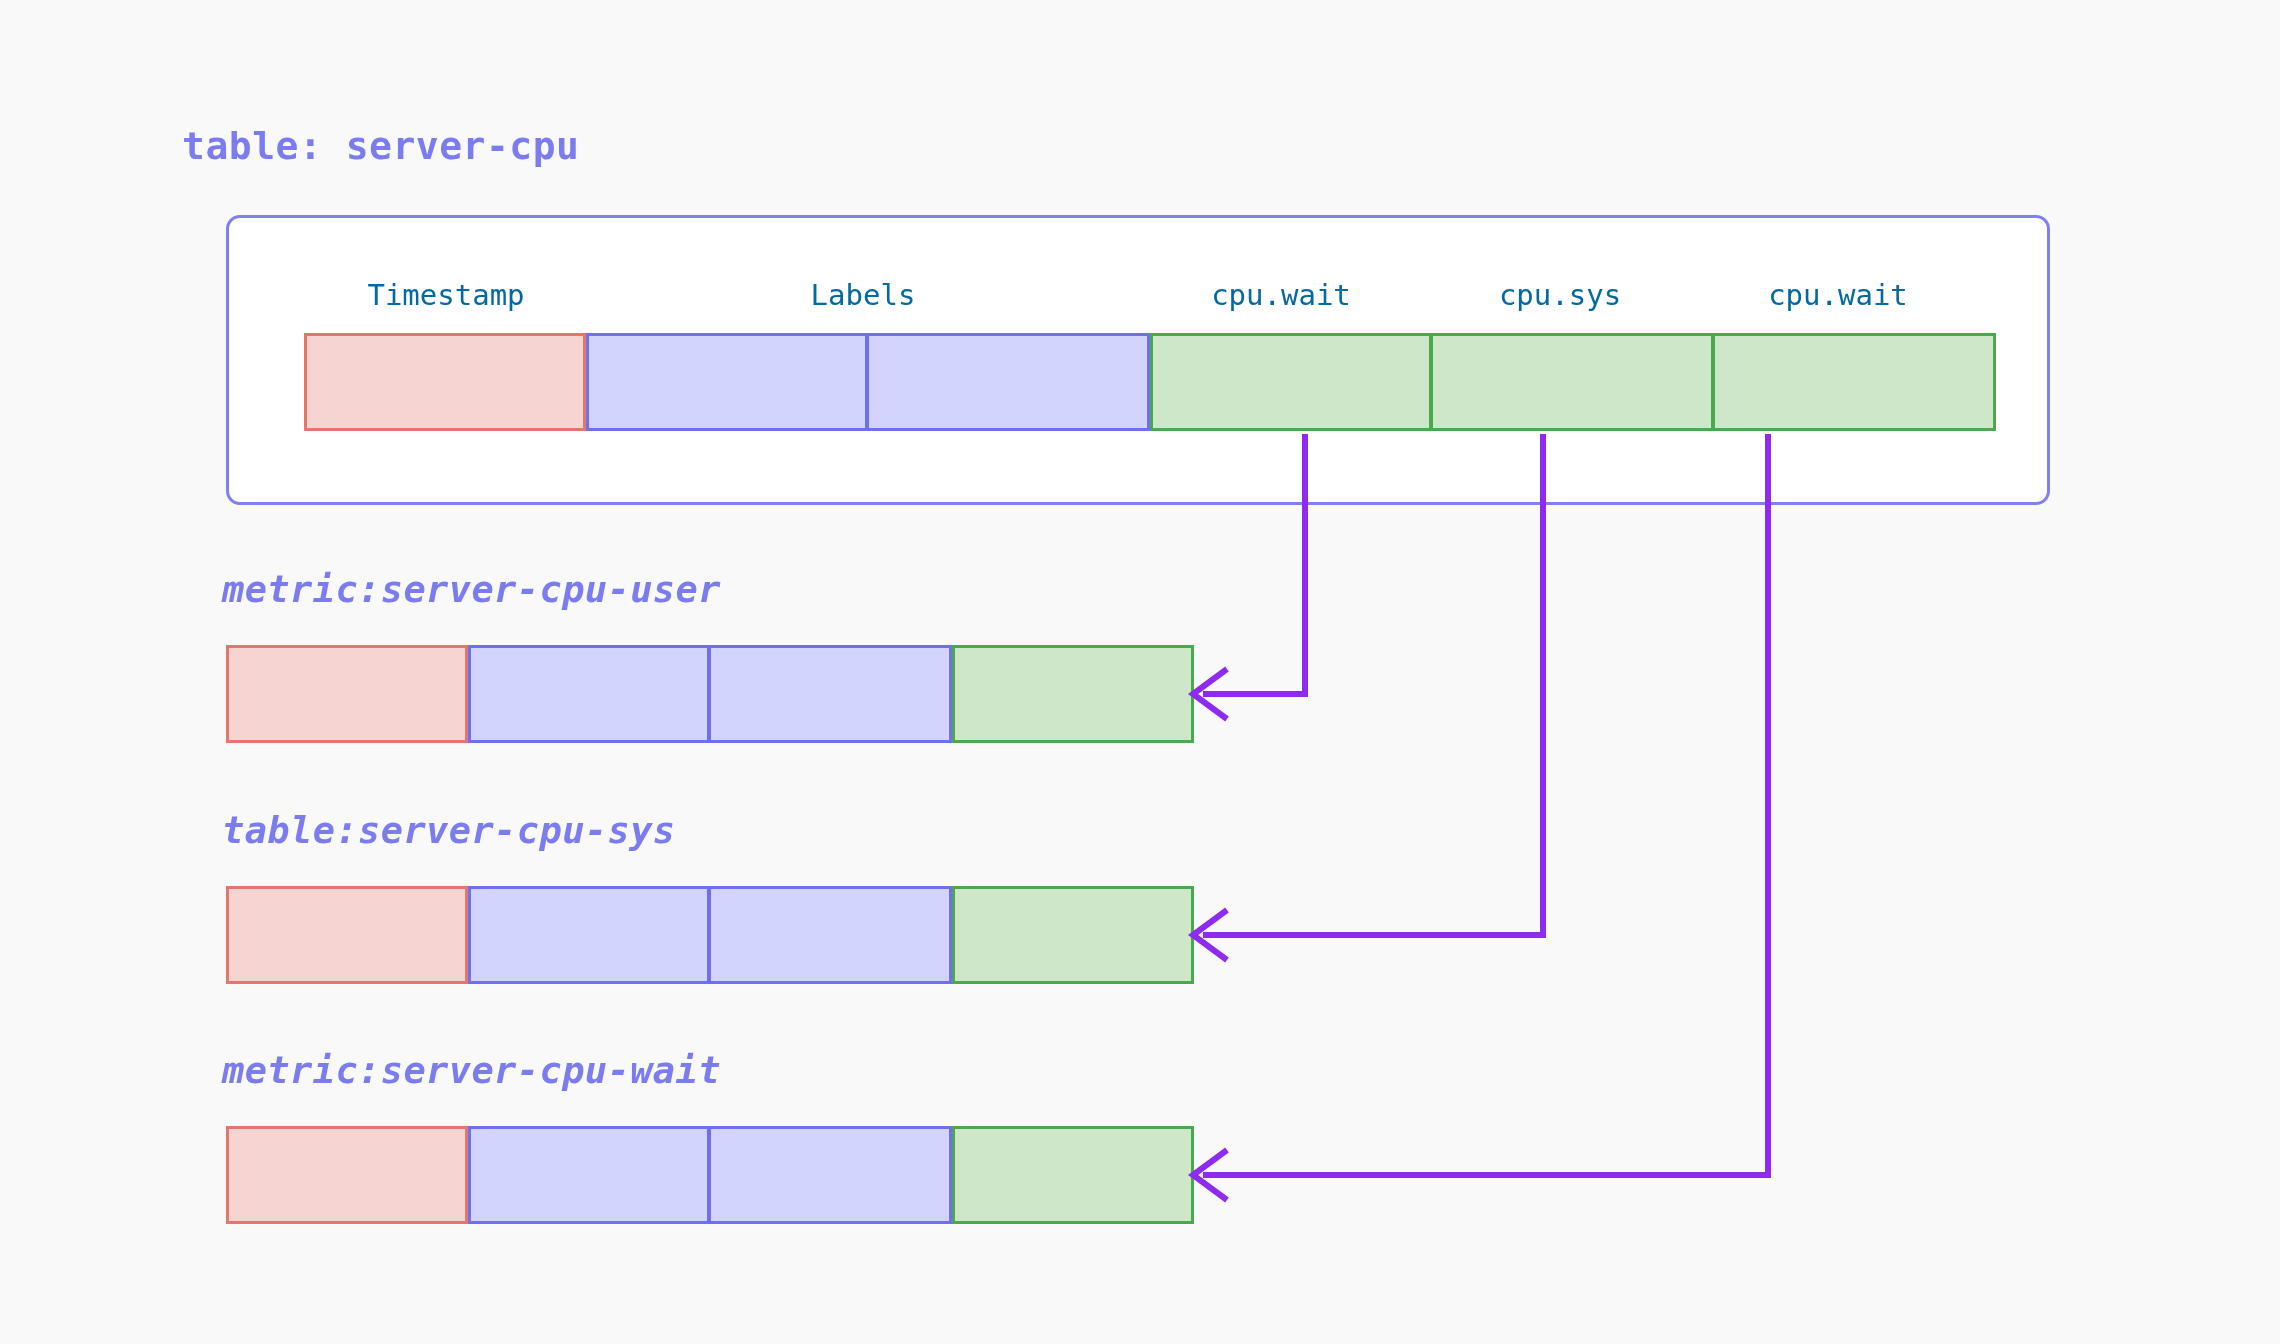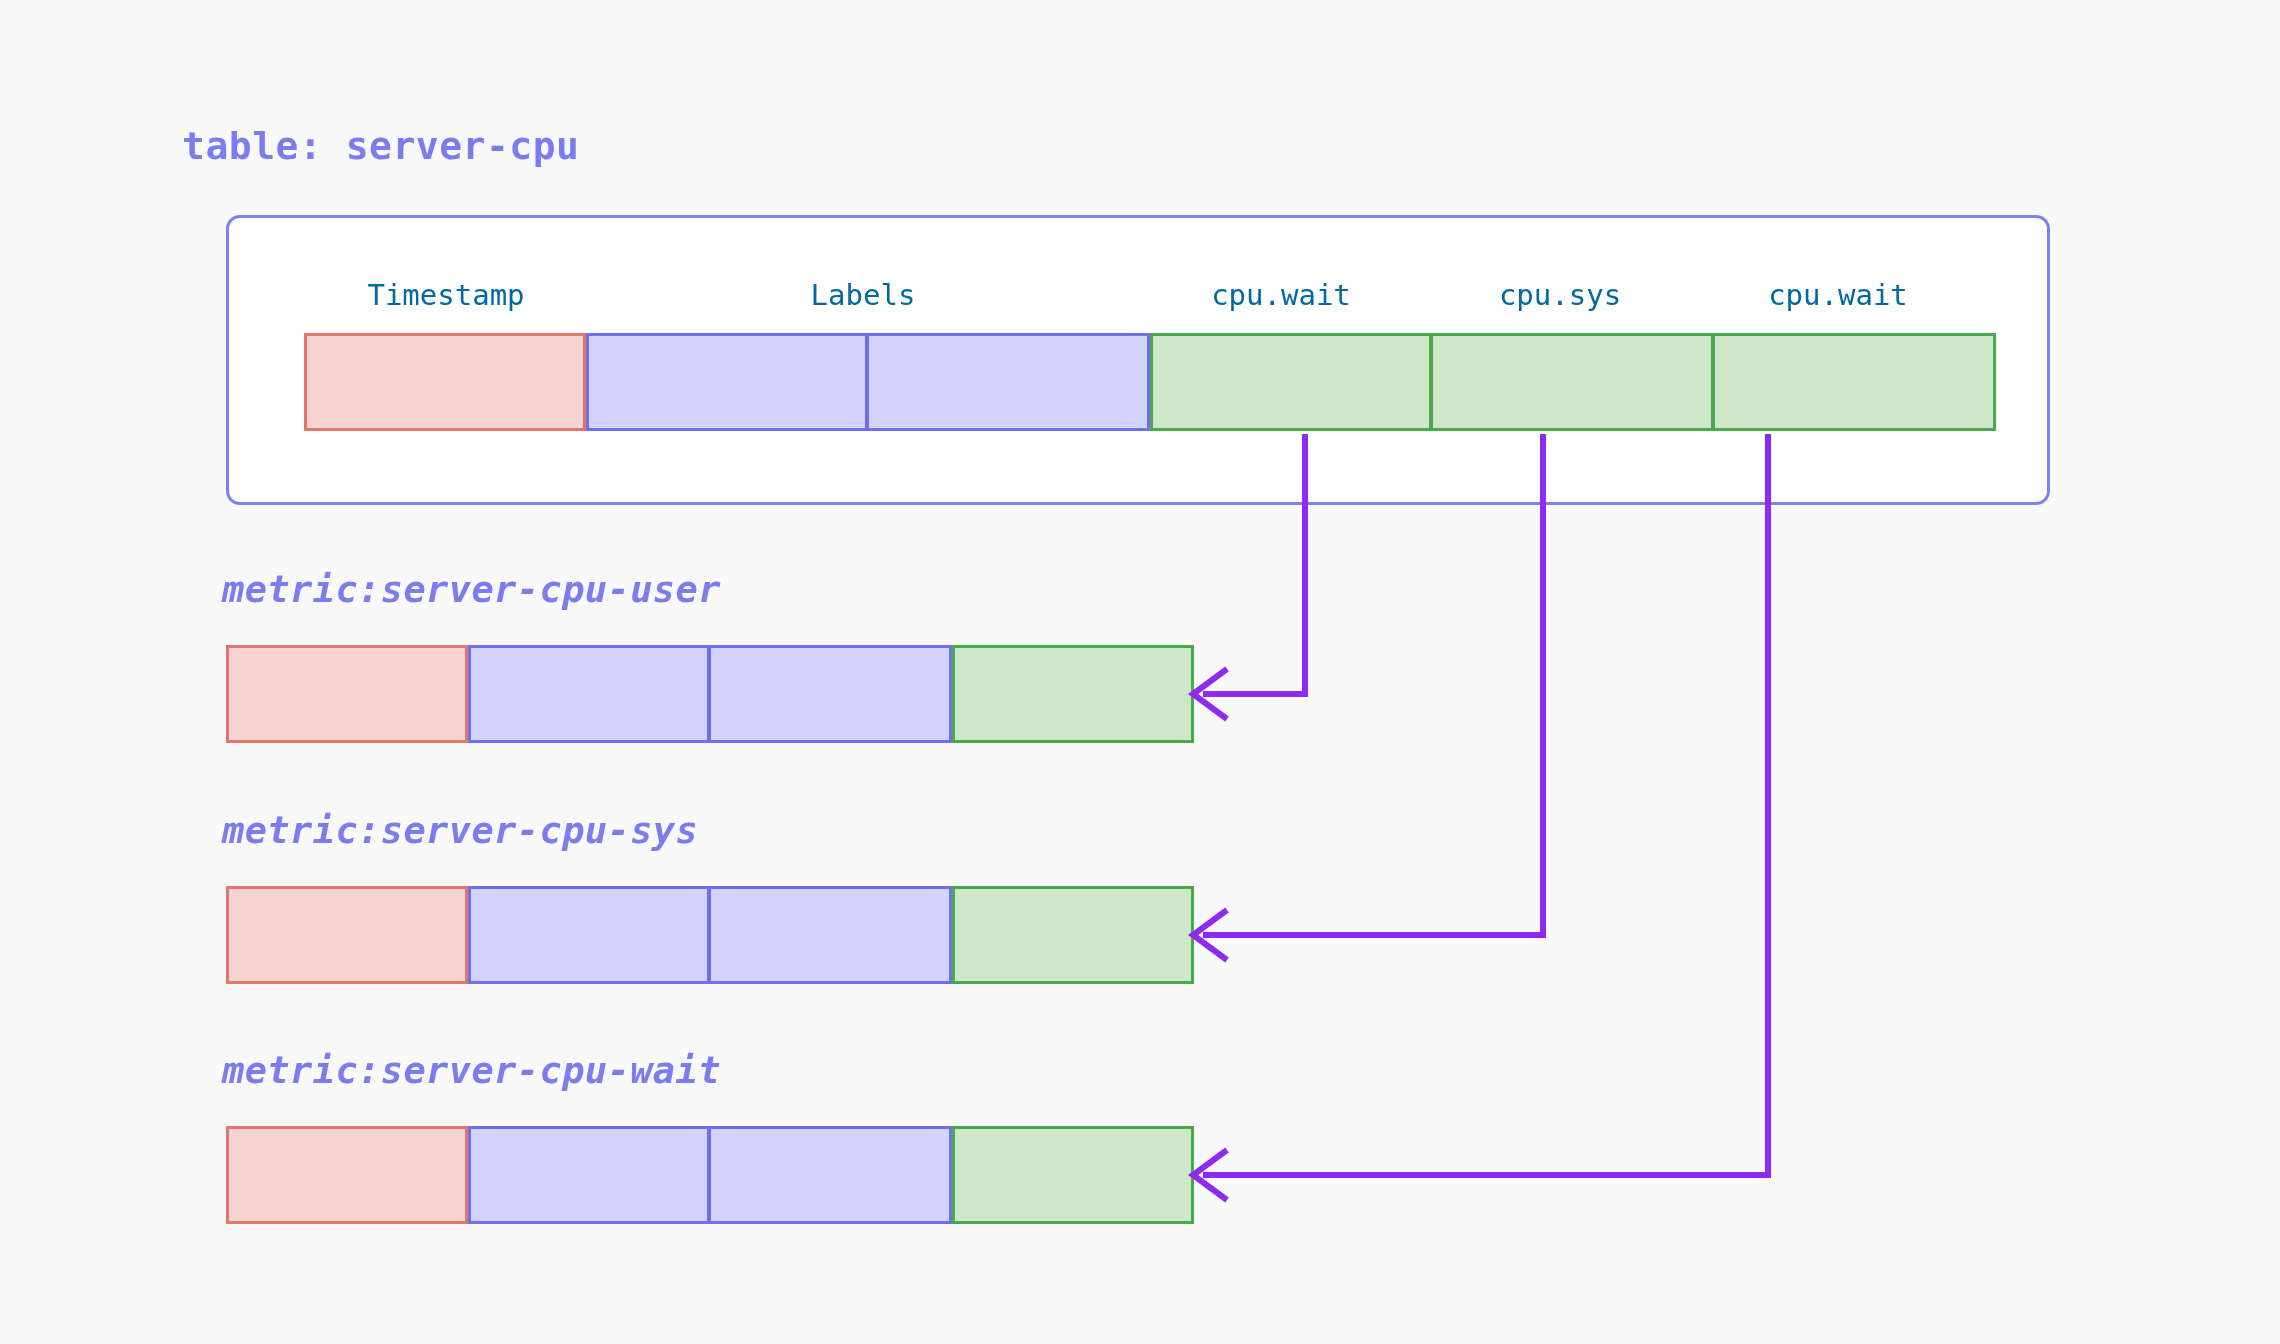--- a/index.html
+++ b/index.html
@@ -150,21 +150,21 @@
     </div>
 
   <div class="metric-title m0">metric:server-cpu-user</div>
   <div class="metric-row m0" id="metric-row-0">
       <div class="cell pink" style="width: 242px;"></div>
       <div class="cell blue first" style="width: 242px;"></div>
       <div class="cell blue" style="width: 242px;"></div>
       <div class="cell green first" style="width: 242px;"></div>
     </div>
 
-  <div class="metric-title m1">metric:server-cpu-sys</div>
+  <div class="metric-title m1">table:server-cpu-sys</div>
   <div class="metric-row m1" id="metric-row-1">
       <div class="cell pink" style="width: 242px;"></div>
       <div class="cell blue first" style="width: 242px;"></div>
       <div class="cell blue" style="width: 242px;"></div>
       <div class="cell green first" style="width: 242px;"></div>
     </div>
 
   <div class="metric-title m2">metric:server-cpu-wait</div>
   <div class="metric-row m2" id="metric-row-2">
       <div class="cell pink" style="width: 242px;"></div>

